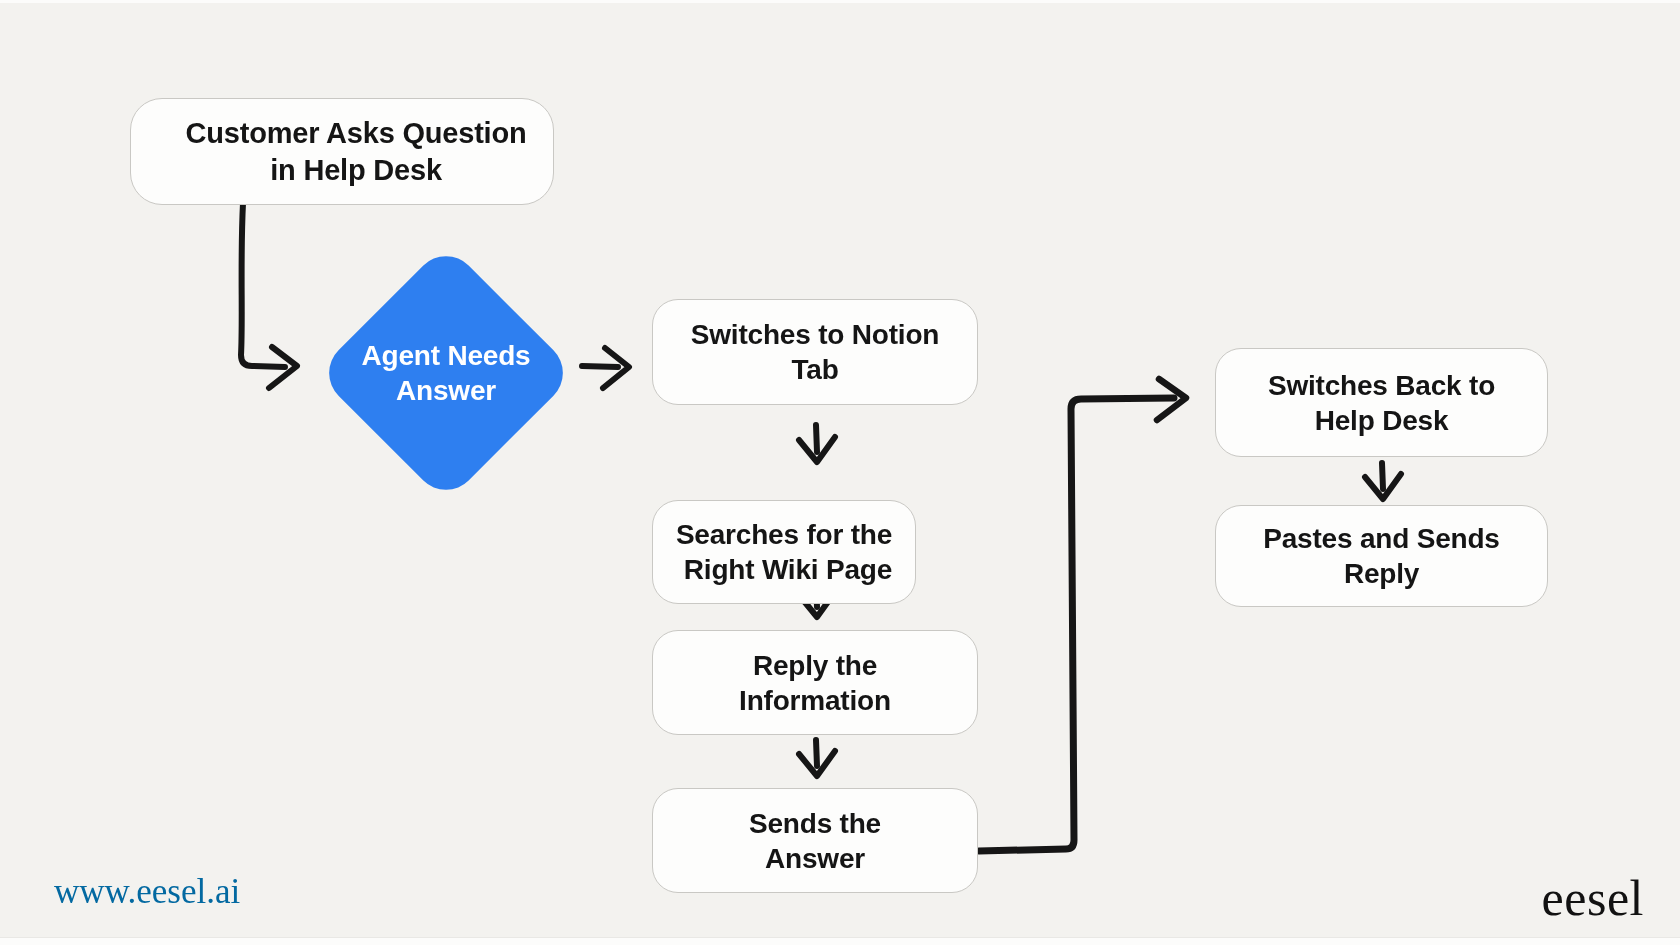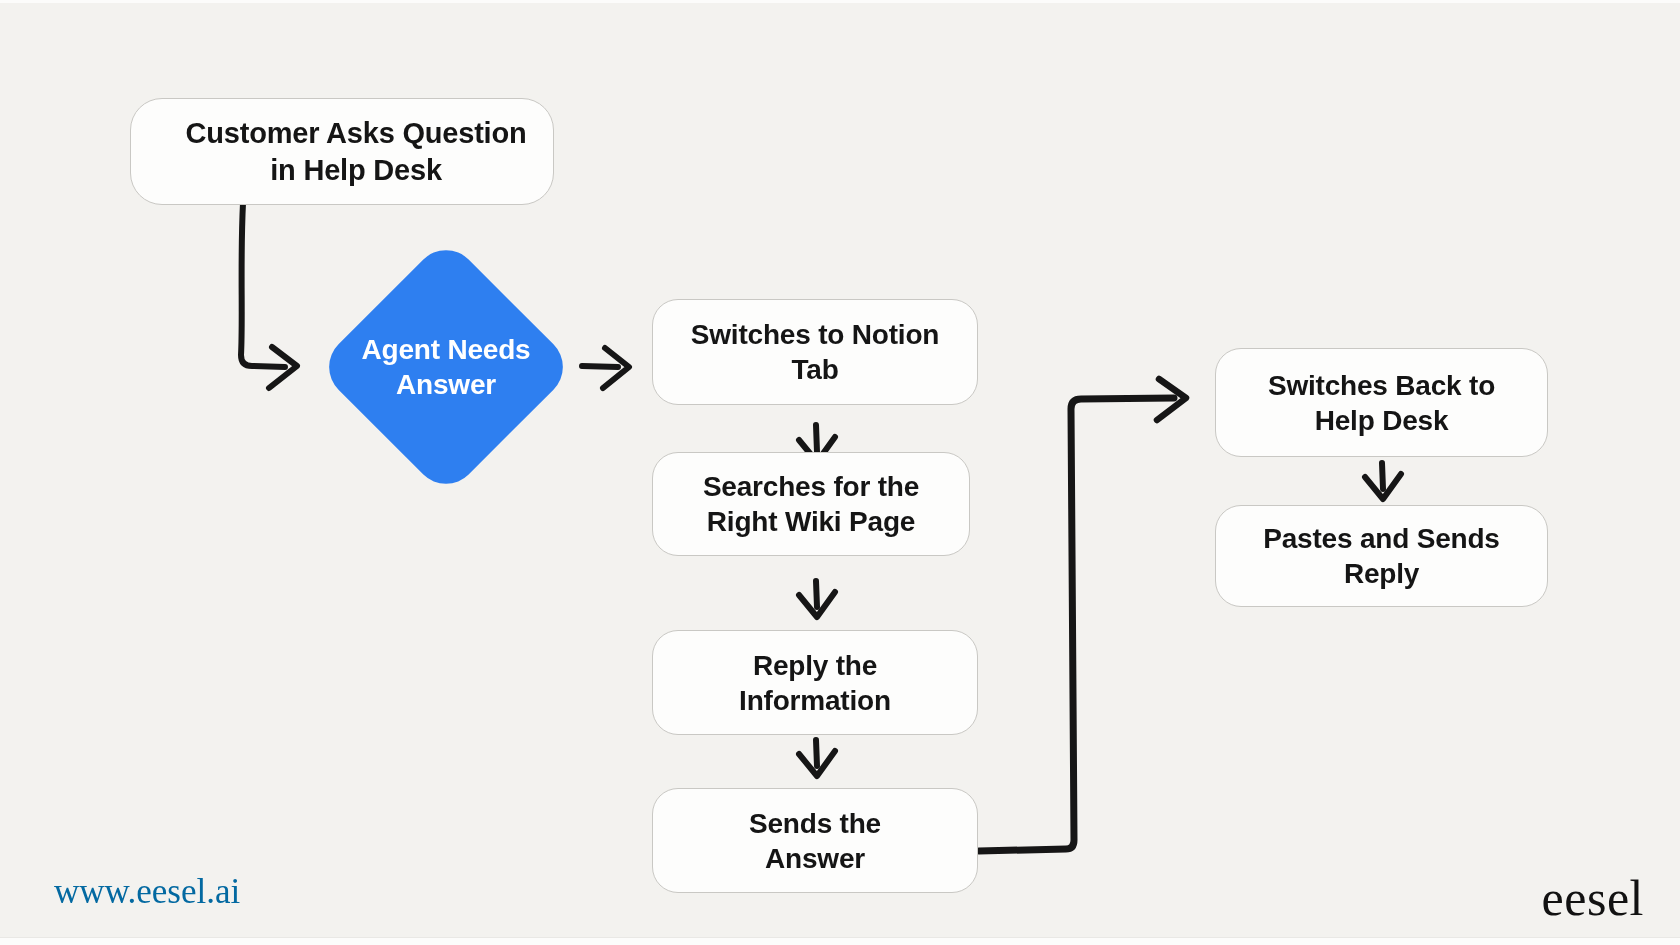--- a/index.html
+++ b/index.html
@@ -30,21 +30,21 @@
     color:#151515;
     white-space:pre-line;
     letter-spacing:-0.2px;
     padding:0 10px;
   }
   .node.start{border-radius:32px;padding-left:28px;}
   .node.start .node-label{font-size:29px;}
 
   .diamond-wrap{
     position:absolute;
-    left:354px;top:275px;
+    left:354px;top:281px;
     width:184px;height:184px;
   }
   .diamond-shape{
     position:absolute;inset:0;
     background:#2e7ff0;
     border-radius:32px;
     transform:rotate(45deg);
   }
   .diamond-label{
     position:absolute;inset:0;
@@ -118,21 +118,21 @@
     <div class="diamond-shape"></div>
     <span class="diamond-label">Agent Needs
 Answer</span>
   </div>
 
   <div class="node" style="left:652px;top:299px;width:326px;height:106px;">
     <span class="node-label">Switches to Notion
 Tab</span>
   </div>
 
-  <div class="node" style="left:652px;top:452px;width:318px;height:104px;">
+  <div class="node" style="left:652px;top:500px;width:264px;height:104px;text-align:right;">
     <span class="node-label">Searches for the
 Right Wiki Page</span>
   </div>
 
   <div class="node" style="left:652px;top:630px;width:326px;height:105px;">
     <span class="node-label">Reply the
 Information</span>
   </div>
 
   <div class="node" style="left:652px;top:788px;width:326px;height:105px;">

